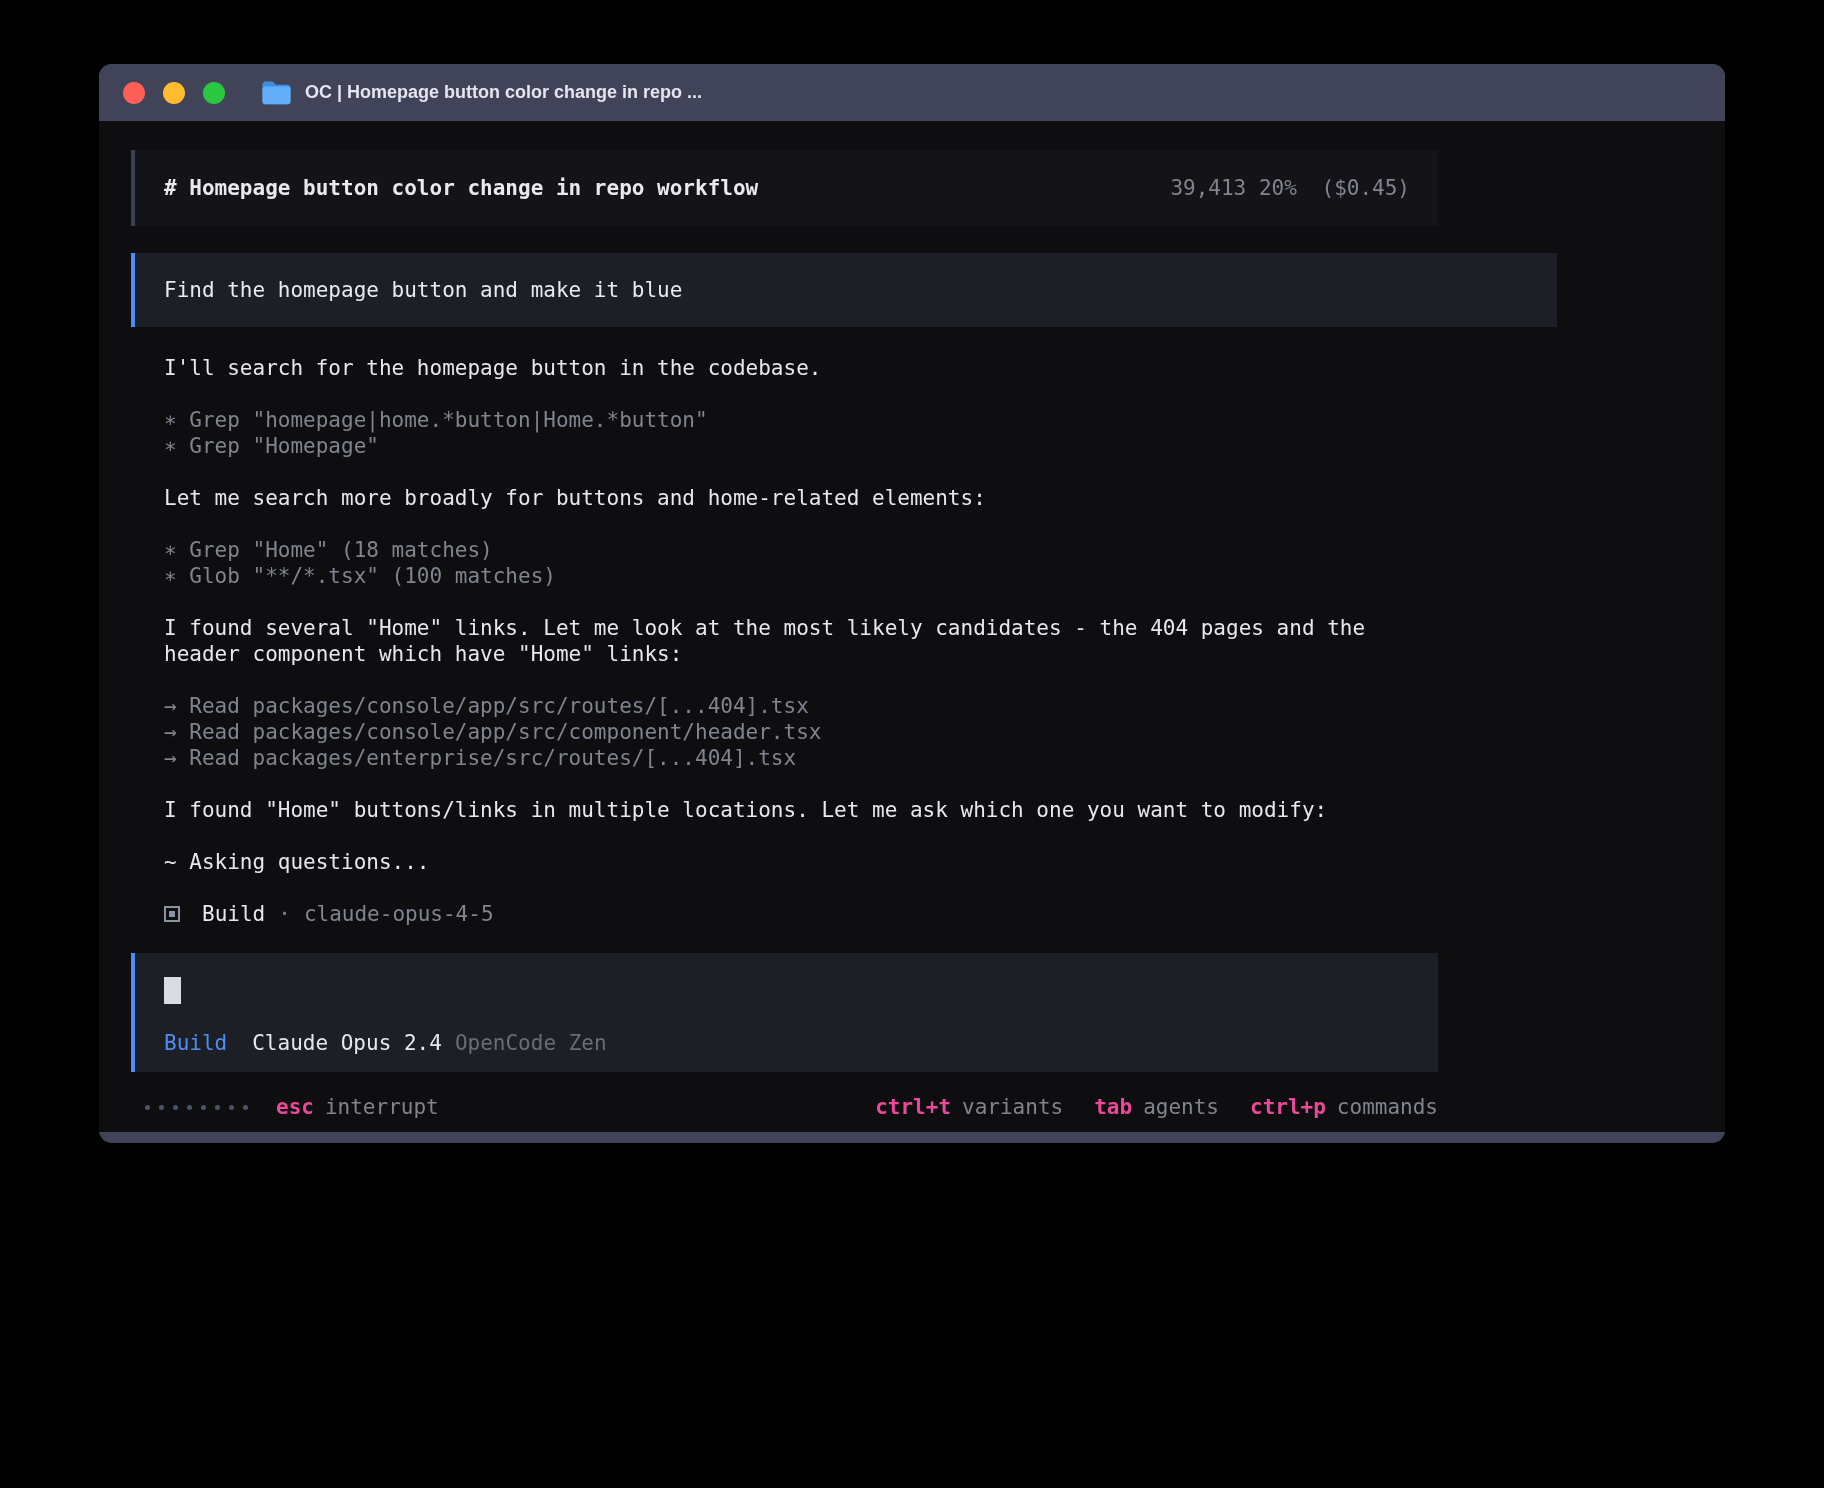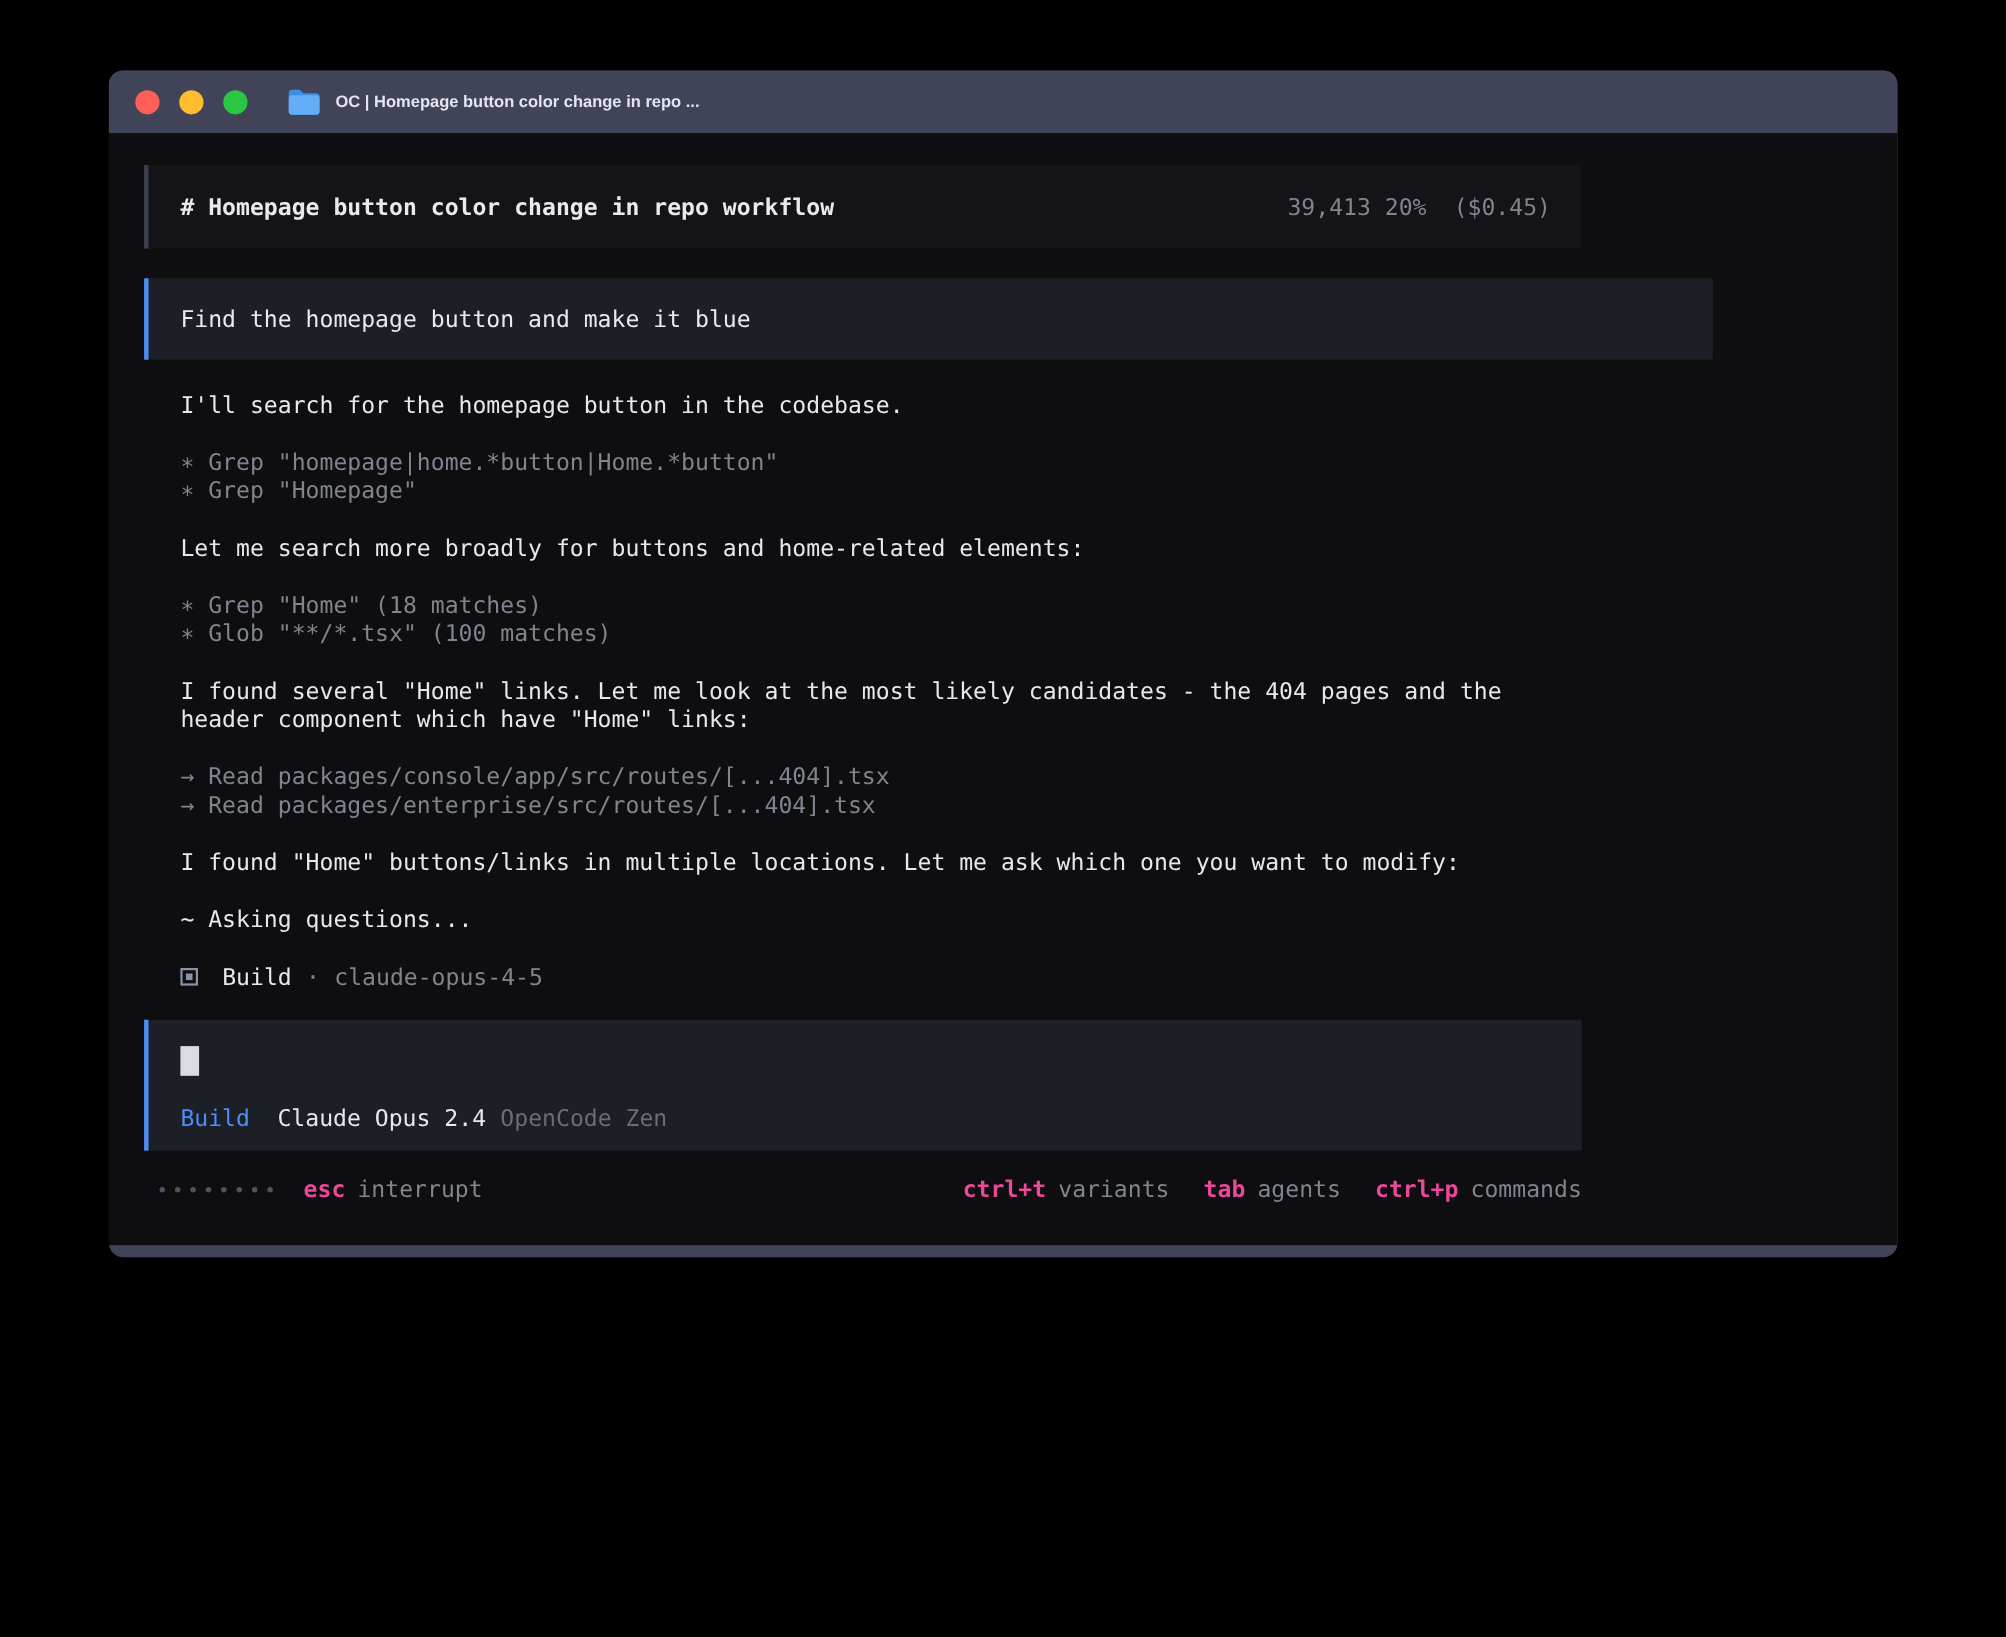--- a/index.html
+++ b/index.html
@@ -24,21 +24,21 @@
   }
   .lights { display:flex; gap:18px; align-items:center; }
   .light { width:22px; height:22px; border-radius:50%; }
   .light.red    { background:#ff5f57; }
   .light.yellow { background:#febc2e; }
   .light.green  { background:#2ac840; }
   .titlebar .folder { margin-left:36px; display:flex; align-items:center; }
   .win-title {
     margin-left:13px;
     font-family:"Liberation Sans","DejaVu Sans",sans-serif;
-    font-weight:bold; font-size:15px; color:#e3e6f0;
+    font-weight:bold; font-size:18px; color:#e3e6f0;
     white-space:nowrap;
   }
   .term-body {
     position:absolute; top:57px; left:0; right:0; bottom:11px;
     background:#0e0e11;
     padding:29px 0 0 32px;
     font-size:21px; line-height:26px;
   }
   .column { width:1307px; }
 
@@ -154,20 +154,21 @@
 
         <div>
           <div class="tool">∗ Grep "Home" (18 matches)</div>
           <div class="tool">∗ Glob "**/*.tsx" (100 matches)</div>
         </div>
 
         <div class="p">I found several "Home" links. Let me look at the most likely candidates - the 404 pages and the header component which have "Home" links:</div>
 
         <div>
           <div class="tool">→ Read packages/console/app/src/routes/[...404].tsx</div>
+          <div class="tool">→ Read packages/console/app/src/component/header.tsx</div>
           <div class="tool">→ Read packages/enterprise/src/routes/[...404].tsx</div>
         </div>
 
         <div class="p">I found "Home" buttons/links in multiple locations. Let me ask which one you want to modify:</div>
 
         <div class="p">~ Asking questions...</div>
 
         <div class="agent-line">
           <span class="agent-icon">
               <span class="dot"></span>

